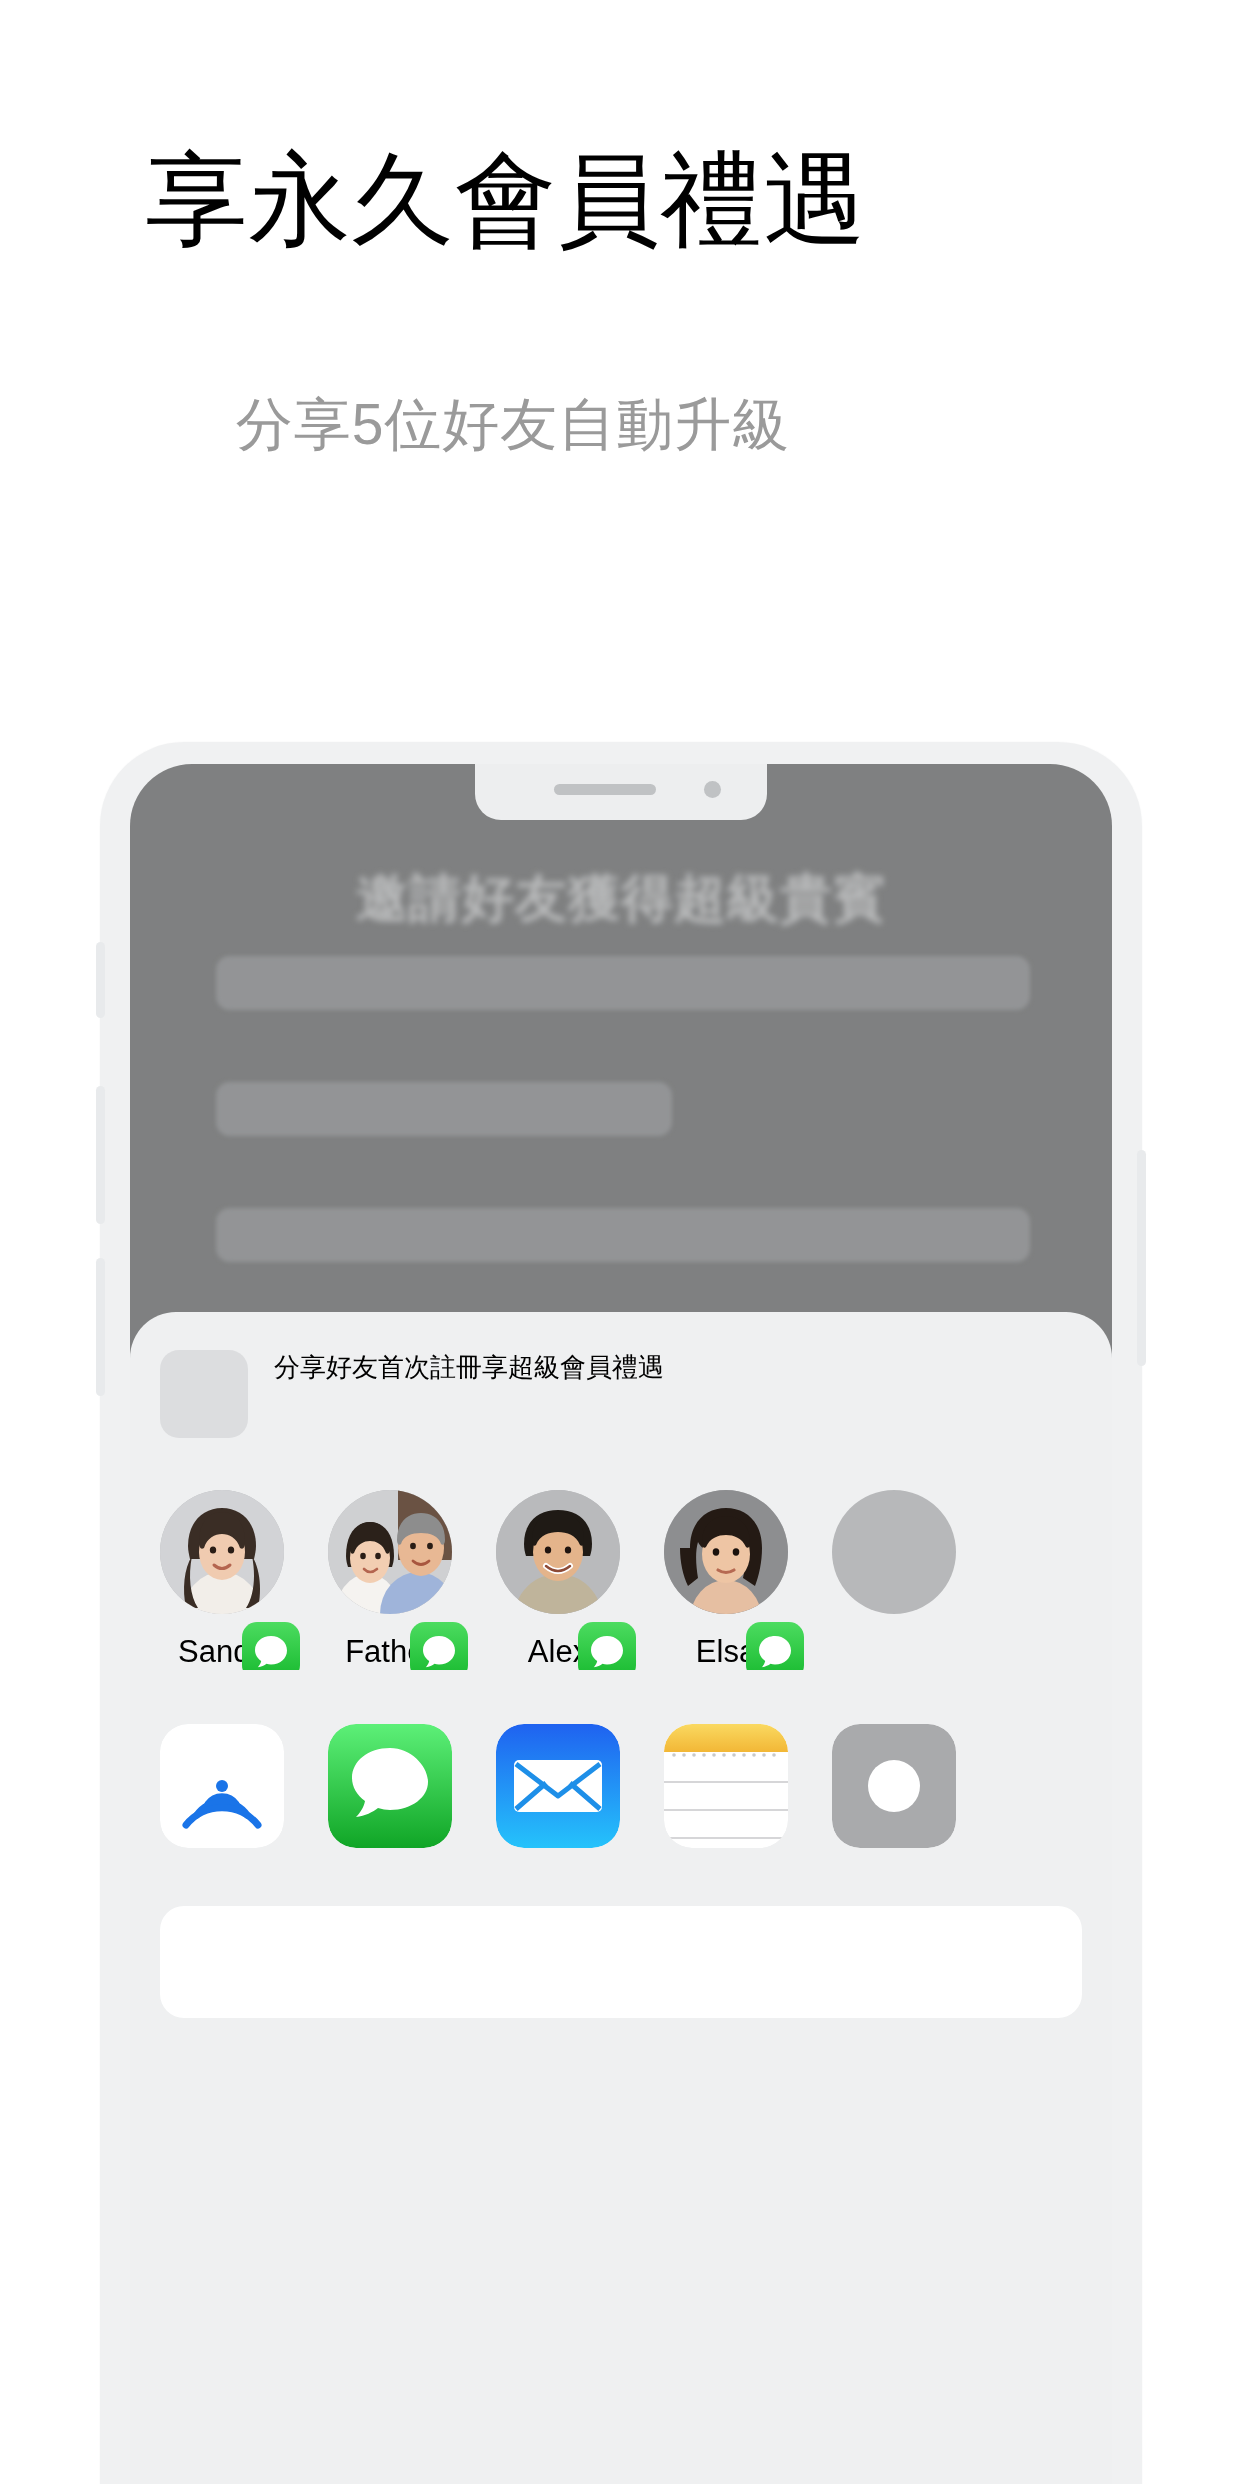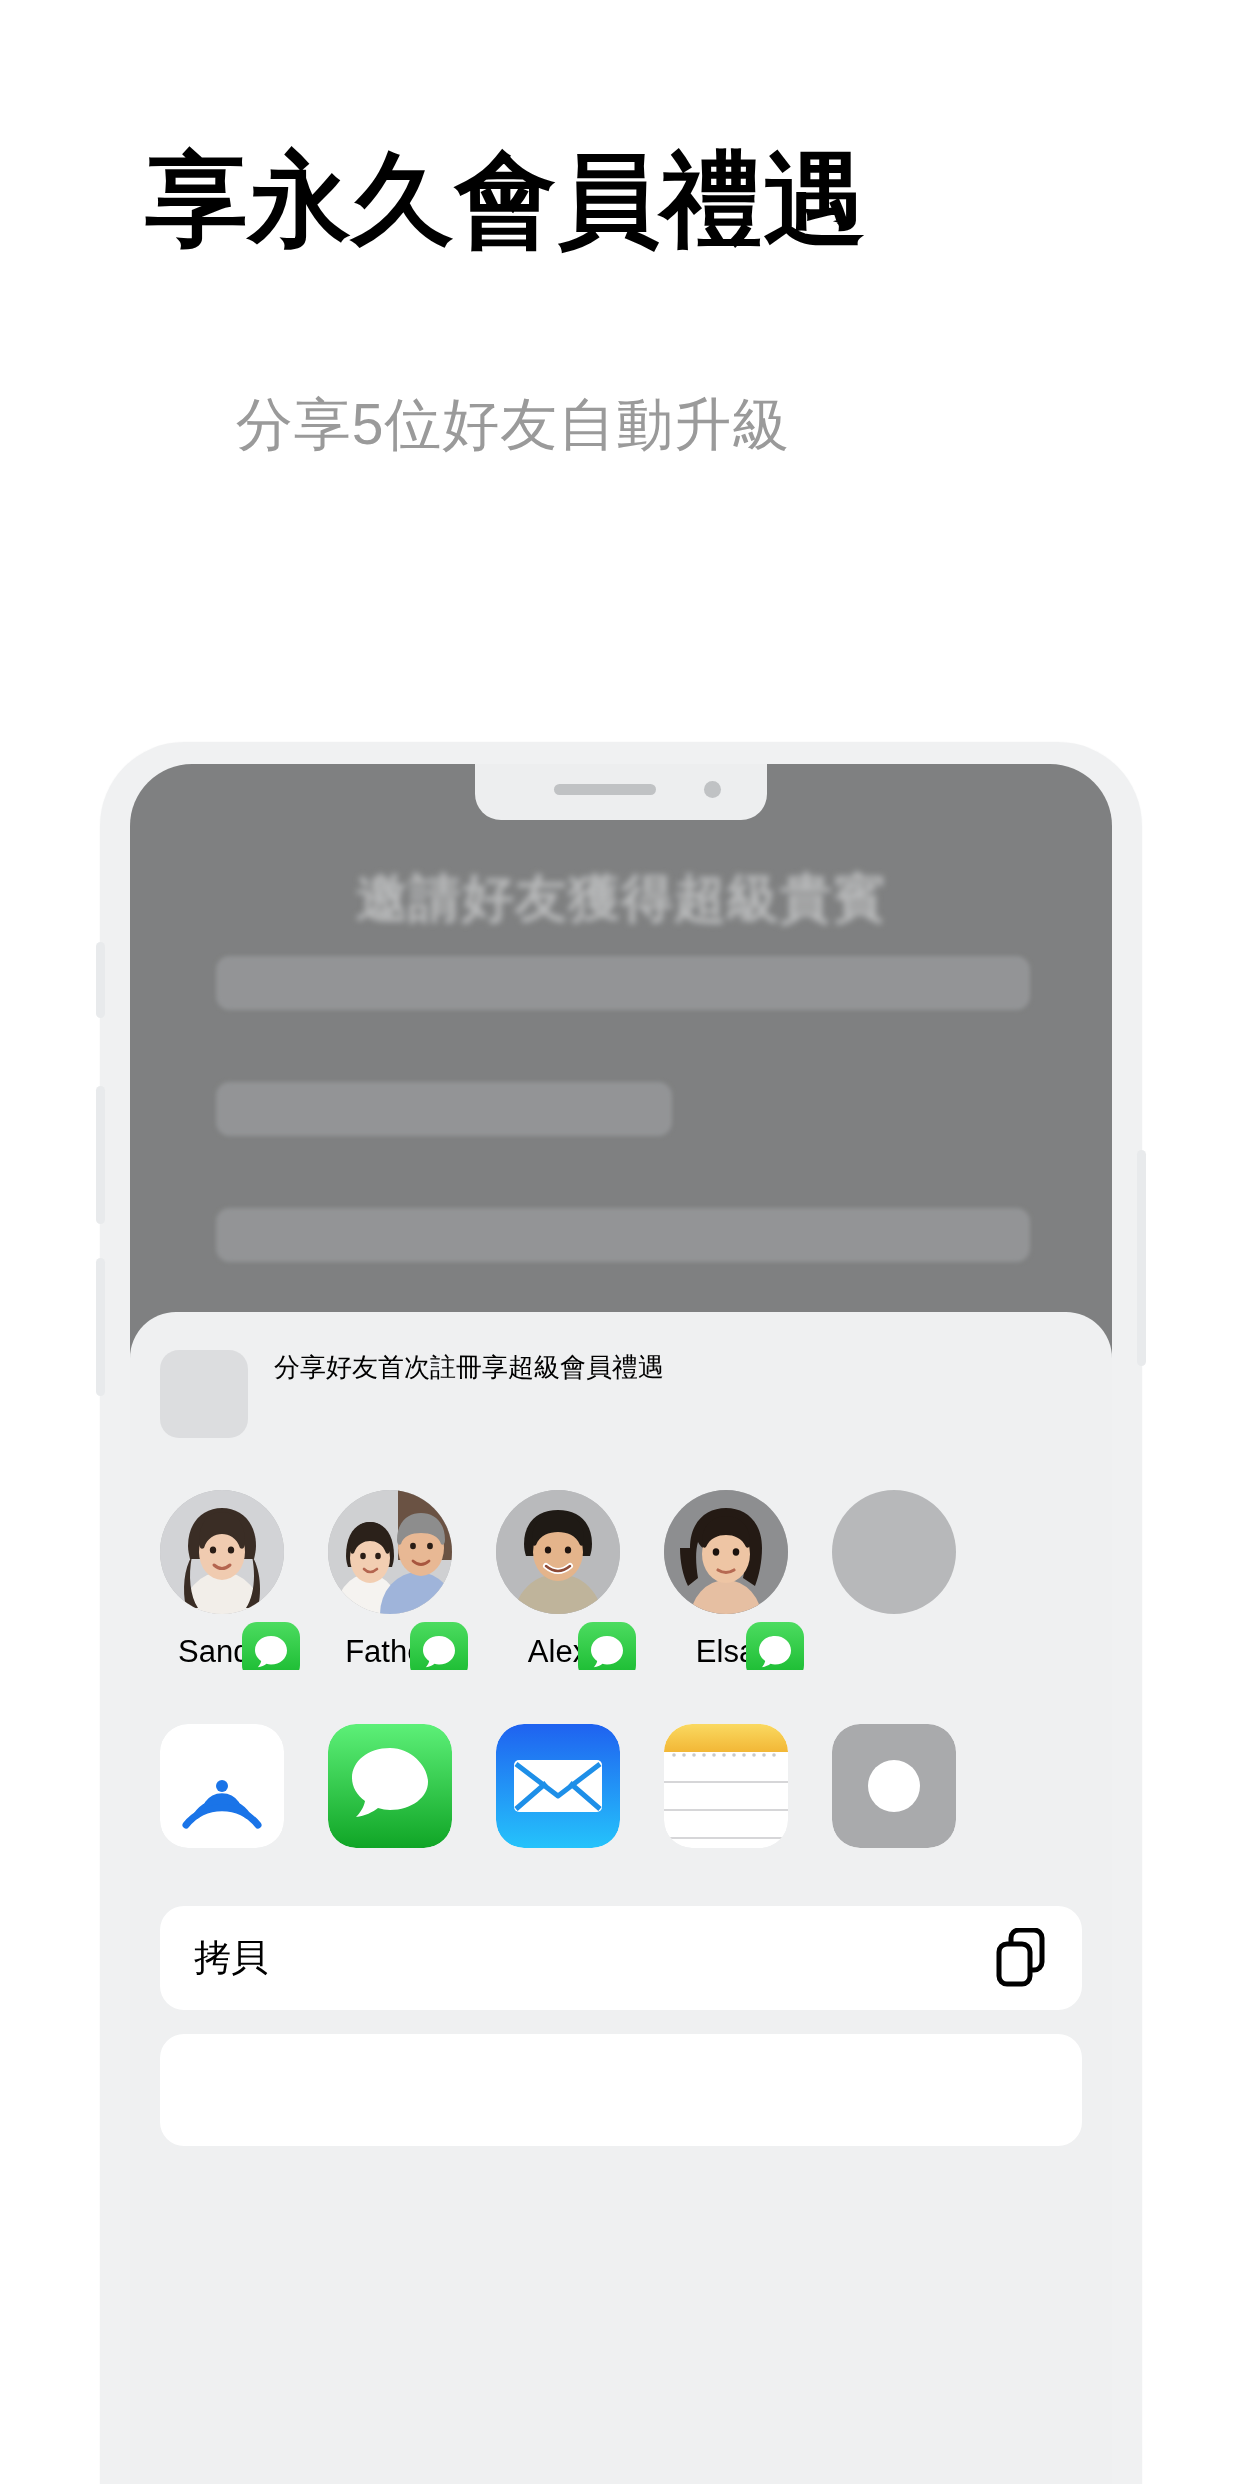--- a/index.html
+++ b/index.html
@@ -9,21 +9,21 @@
     font-family:"Liberation Sans","DejaVu Sans",sans-serif;
     overflow:hidden;
   }
   .page{ position:relative; width:1242px; height:2484px; background:#fff; }
 
   
   .headline{
     position:absolute; left:0; top:138px; width:1012px;
     text-align:center;
     font-size:102px; line-height:1.22;
-    font-weight:bold; color:#000;
+    font-weight:normal; color:#000;
     letter-spacing:1px;
   }
   .subhead{
     position:absolute; left:0; top:390px; width:1026px;
     text-align:center;
     font-size:57px; line-height:1.2;
     font-weight:400; color:#9a9a9a;
     letter-spacing:1px;
   }
 
@@ -392,29 +392,20 @@
             <svg viewBox="0 0 124 124">
               <rect width="124" height="124" rx="28" fill="#a9aaac"></rect>
               <circle cx="62" cy="62" r="26" fill="#ffffff"></circle>
             </svg>
           </div>
 
         </div>
 
         <div class="actions">
 
-          <div class="action-row">
-            <span class="action-label">拷貝</span>
-            <span class="action-icon">
-              <svg viewBox="0 0 54 60">
-                <rect x="17" y="2" width="31" height="40" rx="8" fill="none" stroke="#000" stroke-width="5"></rect>
-                <rect x="5" y="16" width="31" height="40" rx="8" fill="#fff" stroke="#000" stroke-width="5"></rect>
-              </svg>
-            </span>
-          </div>
 
           <div class="action-row blank">
             <span class="action-label"></span>
           </div>
 
         </div>
 
       </div>
     </div>
   </div>

